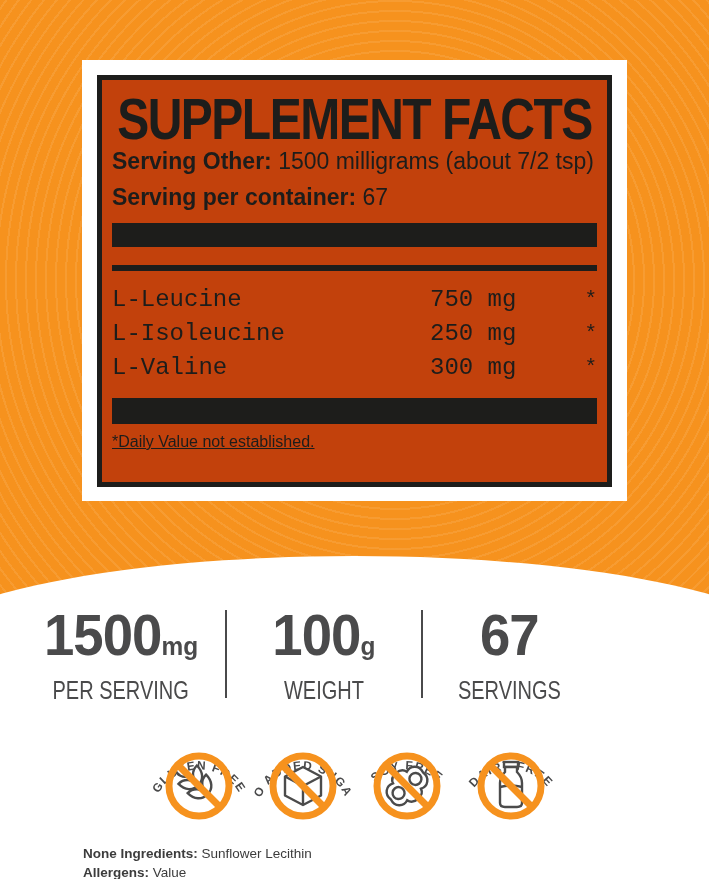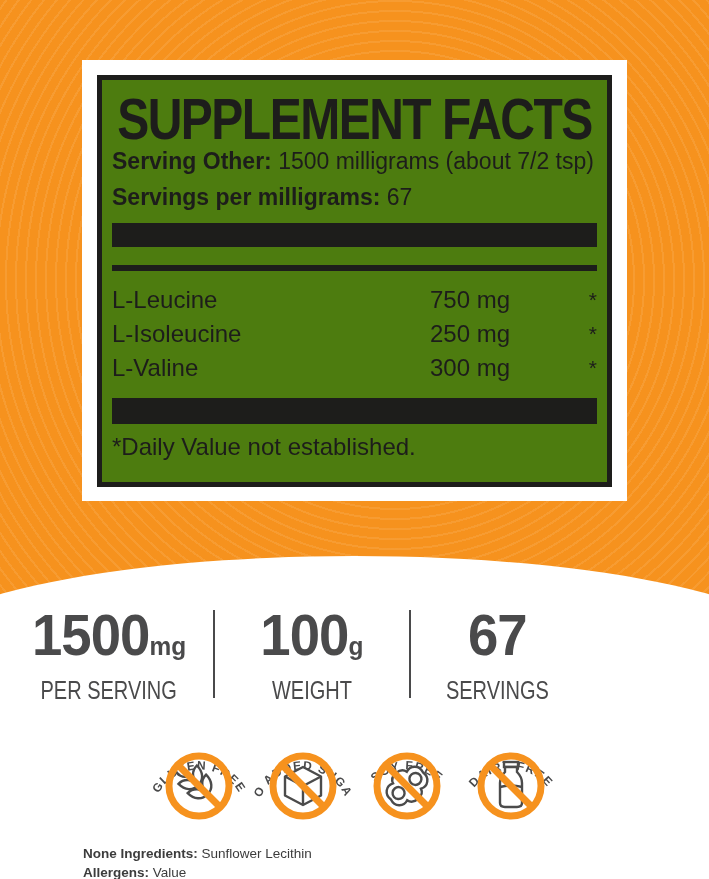--- a/index.html
+++ b/index.html
@@ -18,41 +18,41 @@
     position:absolute; top:556px; left:-96px; width:901px; height:200px;
     background:#ffffff; border-radius:50%;
   }
   
   .panel{
     position:absolute; left:82px; top:60px; width:545px; height:441px;
     background:#ffffff;
   }
   .panel-inner{
     position:absolute; left:15px; top:15px; right:15px; bottom:14px;
-    border:5px solid #1d1d1b; padding:2px 10px 0; background:#4d7c0f;
+    border:5px solid #1d1d1b; padding:2px 10px 0; background:#c2410c;
   }
   .sf-title{
     font-size:48px; font-weight:700; letter-spacing:-1.5px; text-align:center;
     transform:scaleY(1.2); transform-origin:center top;
     margin:4px 0 0; height:62px; white-space:nowrap;
   }
   .sf-line{ font-size:23px; margin:0 0 9px; }
   .bld{ font-weight:700; }
   .bar{ height:24px; background:#1d1d1b; margin:12px 0 18px; }
   .hdr{ display:flex; justify-content:space-between; font-size:23px; font-weight:700; margin:0 0 10px; }
   .rule{ height:6px; background:#1d1d1b; margin:0 0 12px; }
-  .nrow{ display:flex; font-size:24px; line-height:34px; }
+  .nrow{ display:flex; font-size:24px; line-height:34px;font-family:Liberation Mono, monospace; }
   .nrow .n{ width:302px; }
   .nrow .a{ flex:1;margin-left:16px; }
   .nrow .s{ width:22px; text-align:right; font-size:21px; }
   .bar2{ height:26px; background:#1d1d1b; margin:13px 0 9px; }
-  .fn{ font-size:24px; }
+  .fn{ font-size:16px;text-decoration:underline; }
   
   .stats{
-    position:absolute; top:604px; left:4px; width:580px;
+    position:absolute; top:604px; left:16px; width:580px;
     display:flex; justify-content:center; align-items:stretch; color:#4a4a4b;
   }
   .stat{ text-align:center; }
   .stat.c1{ width:218px; } .stat.c2{ width:202px; } .stat.c3{ width:180px; }
   .vdiv{ width:2px; background:#4a4a4b; height:88px; margin-top:6px; }
   .num{
     font-size:58px; font-weight:700; line-height:62px; letter-spacing:-1px;
     display:inline-block; transform:scaleX(0.94); white-space:nowrap;
   }
   .unit{ font-size:26px; font-weight:700; letter-spacing:0; }
@@ -87,21 +87,21 @@
   <div class="panel">
     <div class="panel-inner">
       <div class="sf-title">SUPPLEMENT FACTS</div>
 
       <div class="sf-line">
         <span class="bld">Serving Other:</span>
         <span>1500 milligrams (about 7/2 tsp)</span>
       </div>
 
       <div class="sf-line">
-        <span class="bld">Servings per milligrams:</span>
+        <span class="bld">Serving per container:</span>
         <span>67</span>
       </div>
 
       <div class="bar"></div>
 
       <div class="rule"></div>
 
       <div class="nrow">
         <span class="n">L-Leucine</span>
         <span class="a">750 mg</span>

